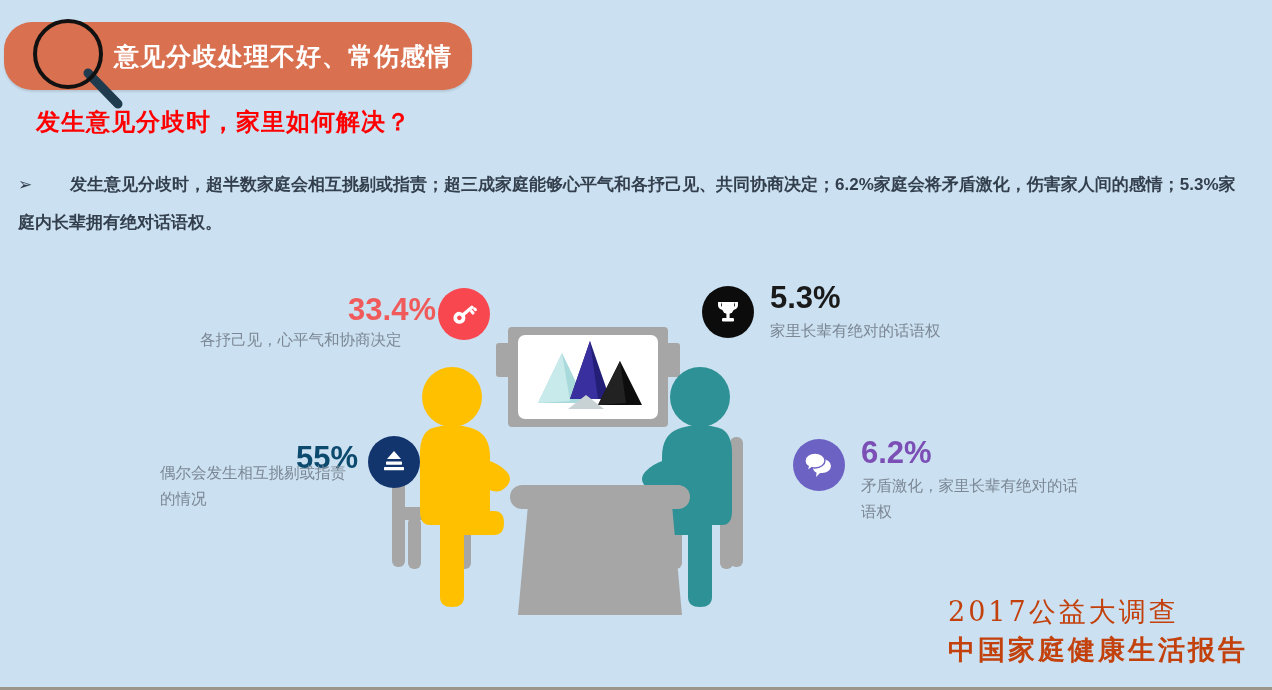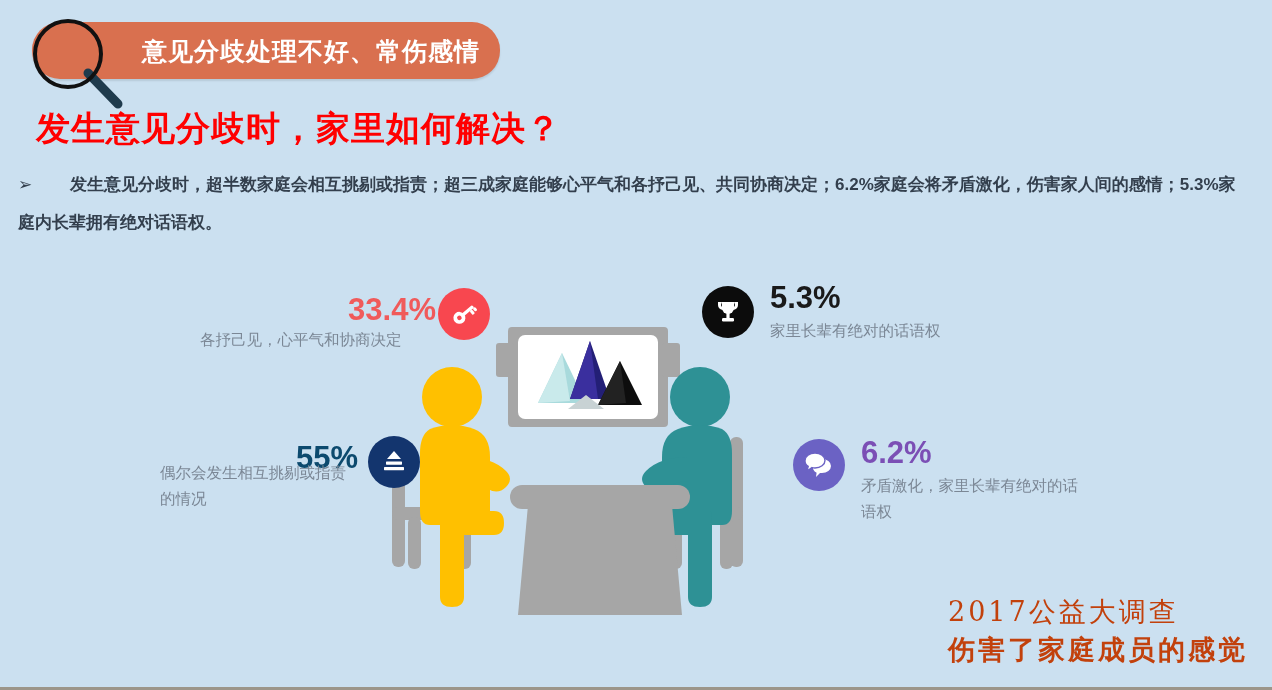--- a/index.html
+++ b/index.html
@@ -17,24 +17,24 @@
     box-sizing: border-box;
   }
   .slide {
     position: absolute;
     inset: 0;
   }
 
   
   .banner {
     position: absolute;
-    left: 32px;
+    left: 4px;
     top: 22px;
     width: 468px;
-    height: 57px;
+    height: 68px;
     background: #d9704f;
     border-radius: 28px;
     box-shadow: 0 2px 2px rgba(0,0,0,0.10);
   }
   .banner-title {
     position: absolute;
     left: 110px;
     top: 50%;
     transform: translateY(-50%);
     color: #ffffff;
@@ -51,21 +51,21 @@
     height: 92px;
     pointer-events: none;
   }
 
   
   .section-title {
     position: absolute;
     left: 36px;
     top: 106px;
     color: #ff0000;
-    font-size: 34px;
+    font-size: 24px;
     font-weight: bold;
     letter-spacing: 1px;
     white-space: nowrap;
   }
   .para {
     position: absolute;
     left: 18px;
     top: 166px;
     width: 1222px;
     color: #333f4d;
@@ -279,16 +279,16 @@
         <path d="M19 9 a9 7 0 0 1 9 7 a9 7 0 0 1 -9 7 l-2 0 l-4 4 l0.6 -4.2 a9 7 0 0 1 -3.6 -6.8 a9 7 0 0 1 9 -7 z" fill="#ffffff"></path>
         <path d="M12 3 a10 7.5 0 0 1 10 7.5 a10 7.5 0 0 1 -10 7.5 a12 12 0 0 1 -3 -0.4 l-5 3.4 l1.2 -4.6 a9 7 0 0 1 -3.2 -5.9 a10 7.5 0 0 1 10 -7.5 z" fill="#ffffff" stroke="#6b62c4" stroke-width="1.4"></path>
       </svg>
     </div>
     <div class="stat-value">6.2%</div>
     <div class="stat-desc">矛盾激化，家里长辈有绝对的话语权</div>
   </div>
 
   <div class="footer">
     <div class="footer-line1">2017公益大调查</div>
-    <div class="footer-line2">伤害了家庭成员的感觉</div>
+    <div class="footer-line2">中国家庭健康生活报告</div>
   </div>
 
 </div>
 
 </body></html>

